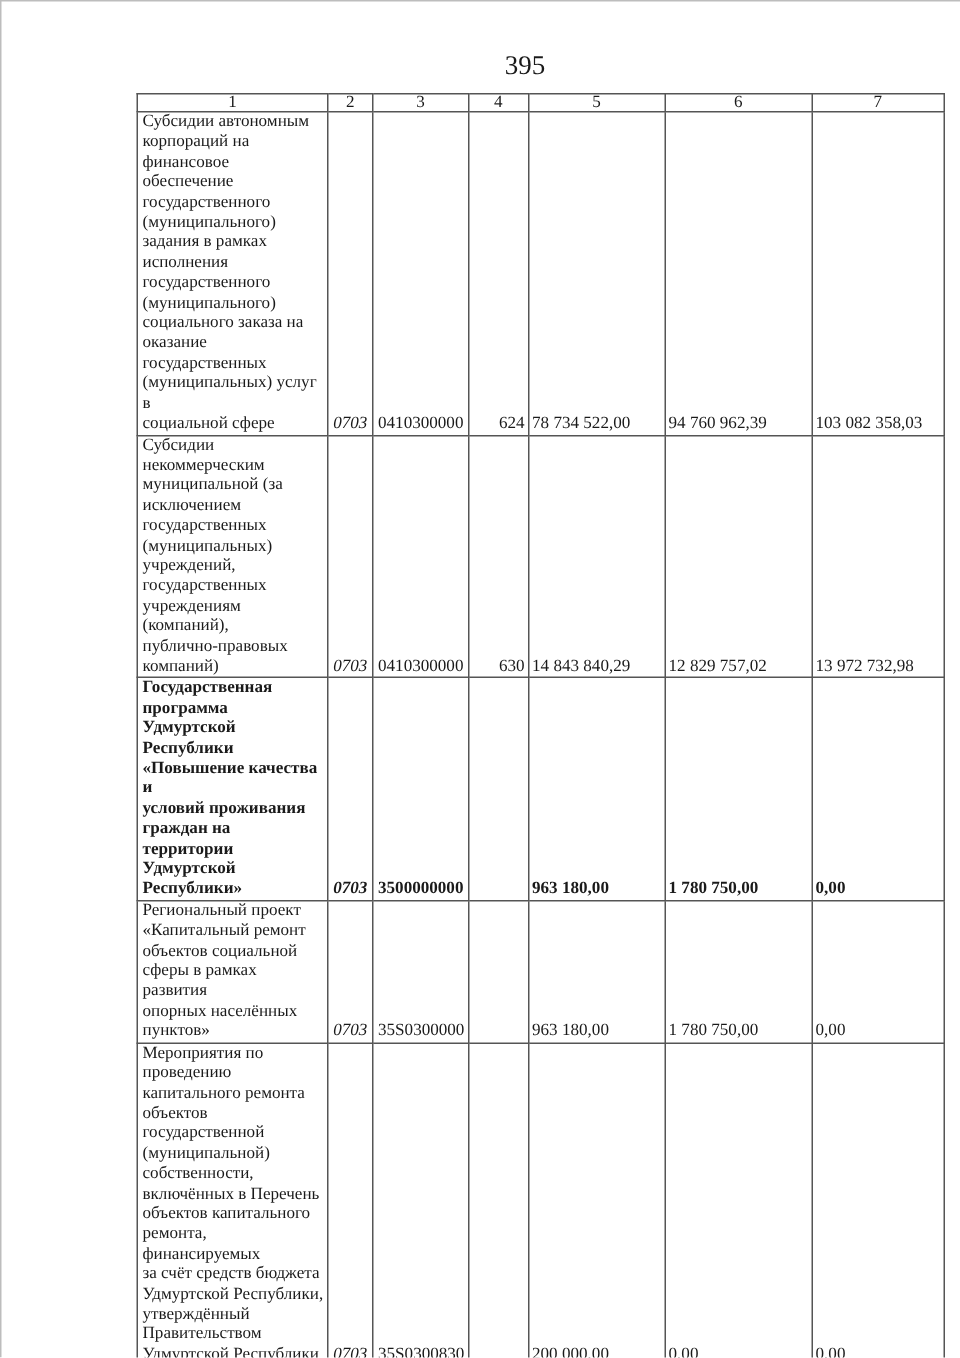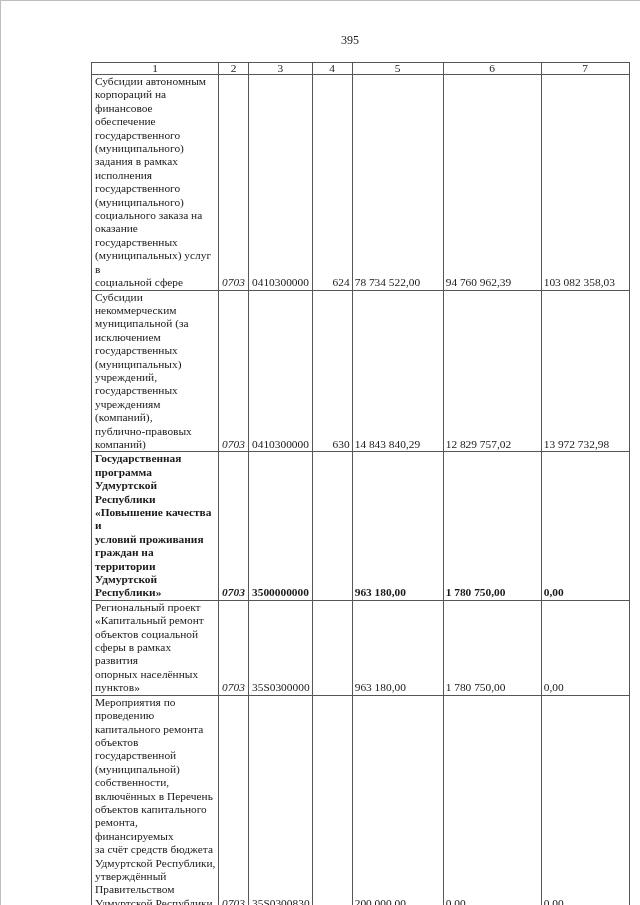--- a/index.html
+++ b/index.html
@@ -9,21 +9,21 @@
     font-family: "Liberation Serif", "DejaVu Serif", serif;
     color: #1a1a1a;
   }
   .page-frame {
     position: absolute; left: 0; top: 0; width: 640px; height: 905px;
     border-top: 1px solid #bdbdbd; border-left: 1px solid #bdbdbd;
     box-sizing: border-box;
   }
   .page-number {
     position: absolute; left: 0; width: 640px; top: 33px;
-    text-align: center; font-size: 12px; padding-left: 60px; box-sizing: border-box;
+    text-align: center; font-size: 18px; padding-left: 60px; box-sizing: border-box;
   }
   table.budget {
     position: absolute; left: 91px; top: 62px;
     border-collapse: collapse; table-layout: fixed;
     font-size: 11.4px; line-height: 13.4px;
   }
   table.budget td {
     border: 1px solid #555; padding: 0 2px; vertical-align: bottom;
     overflow: hidden; white-space: nowrap;
   }

